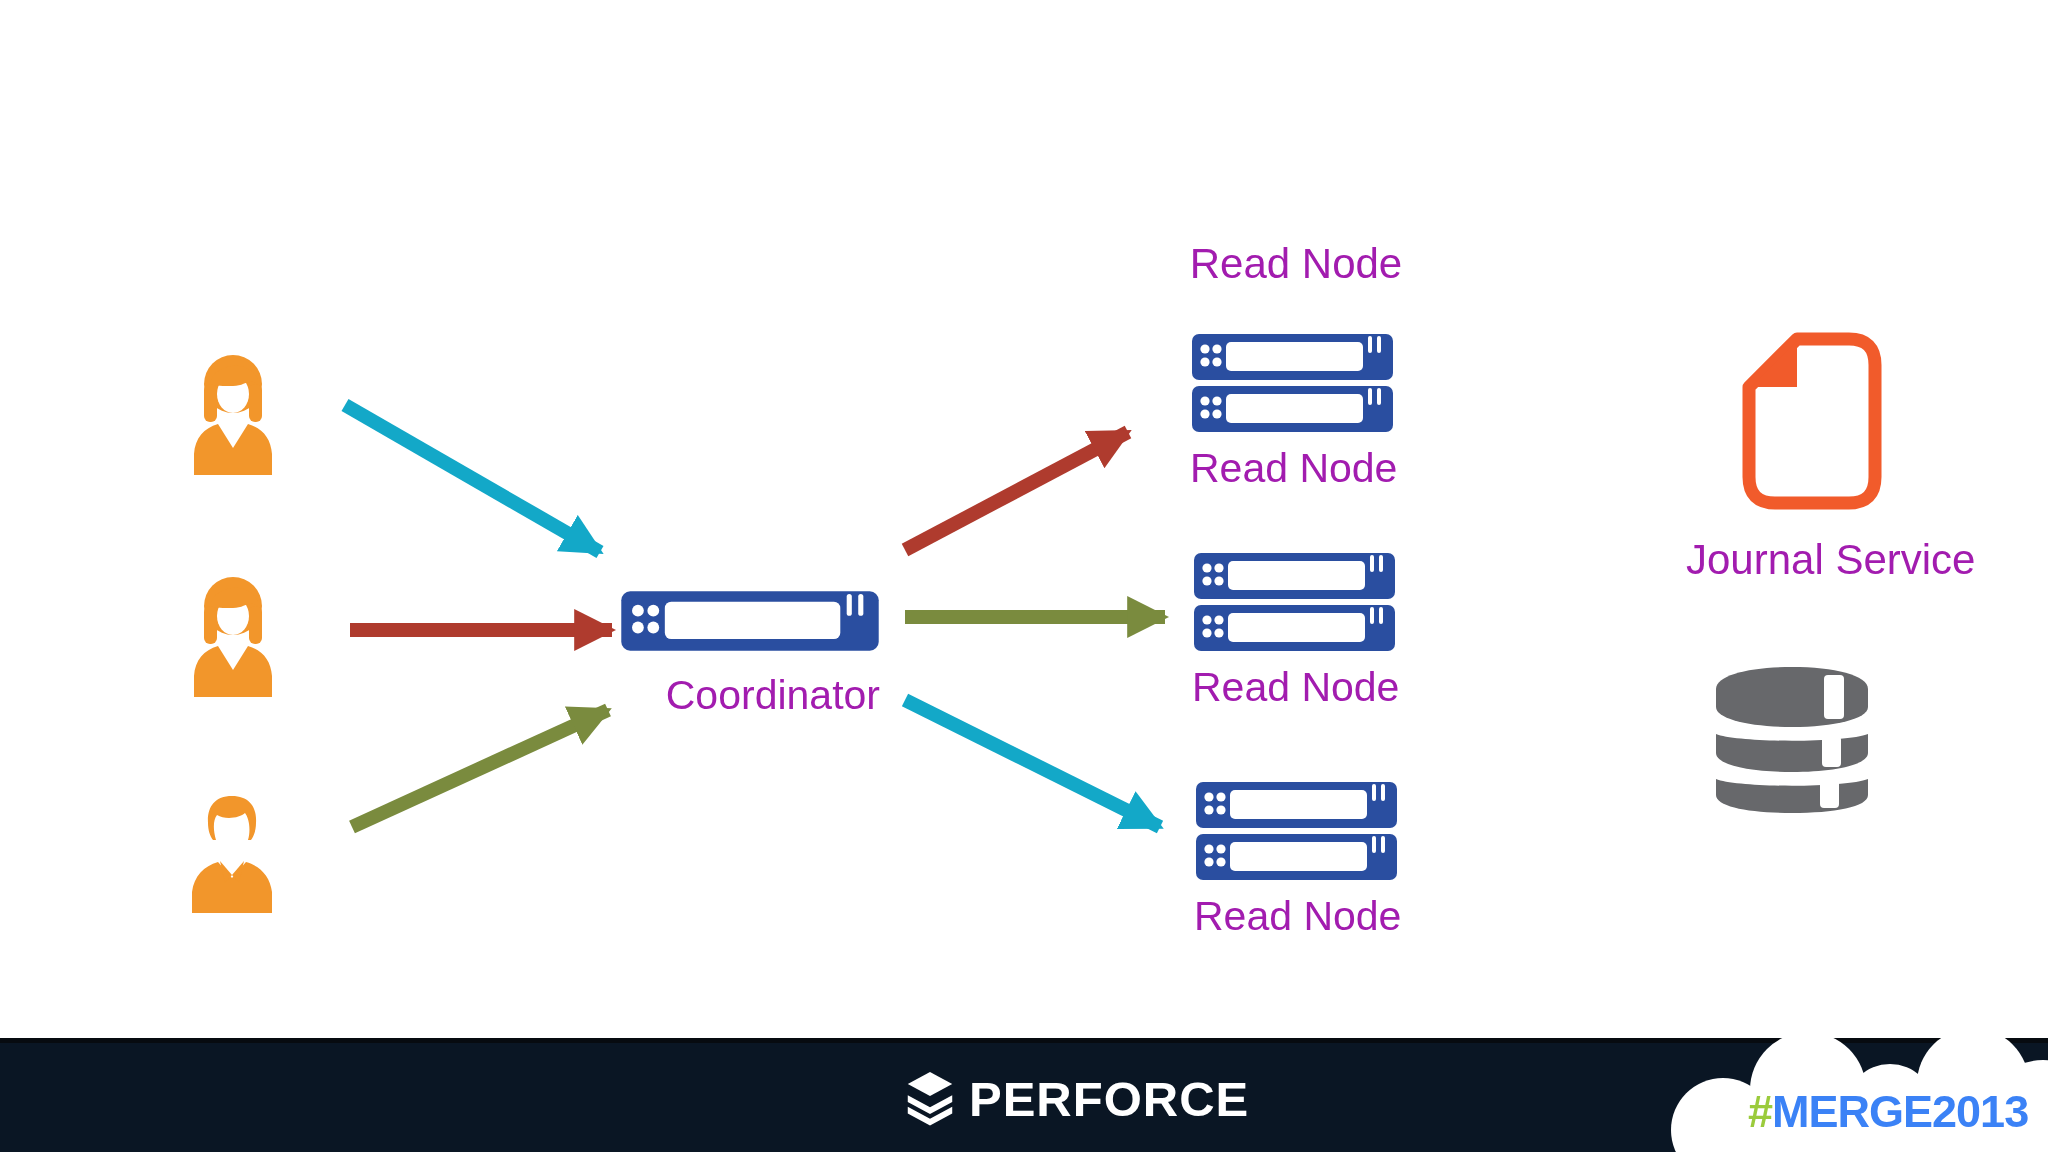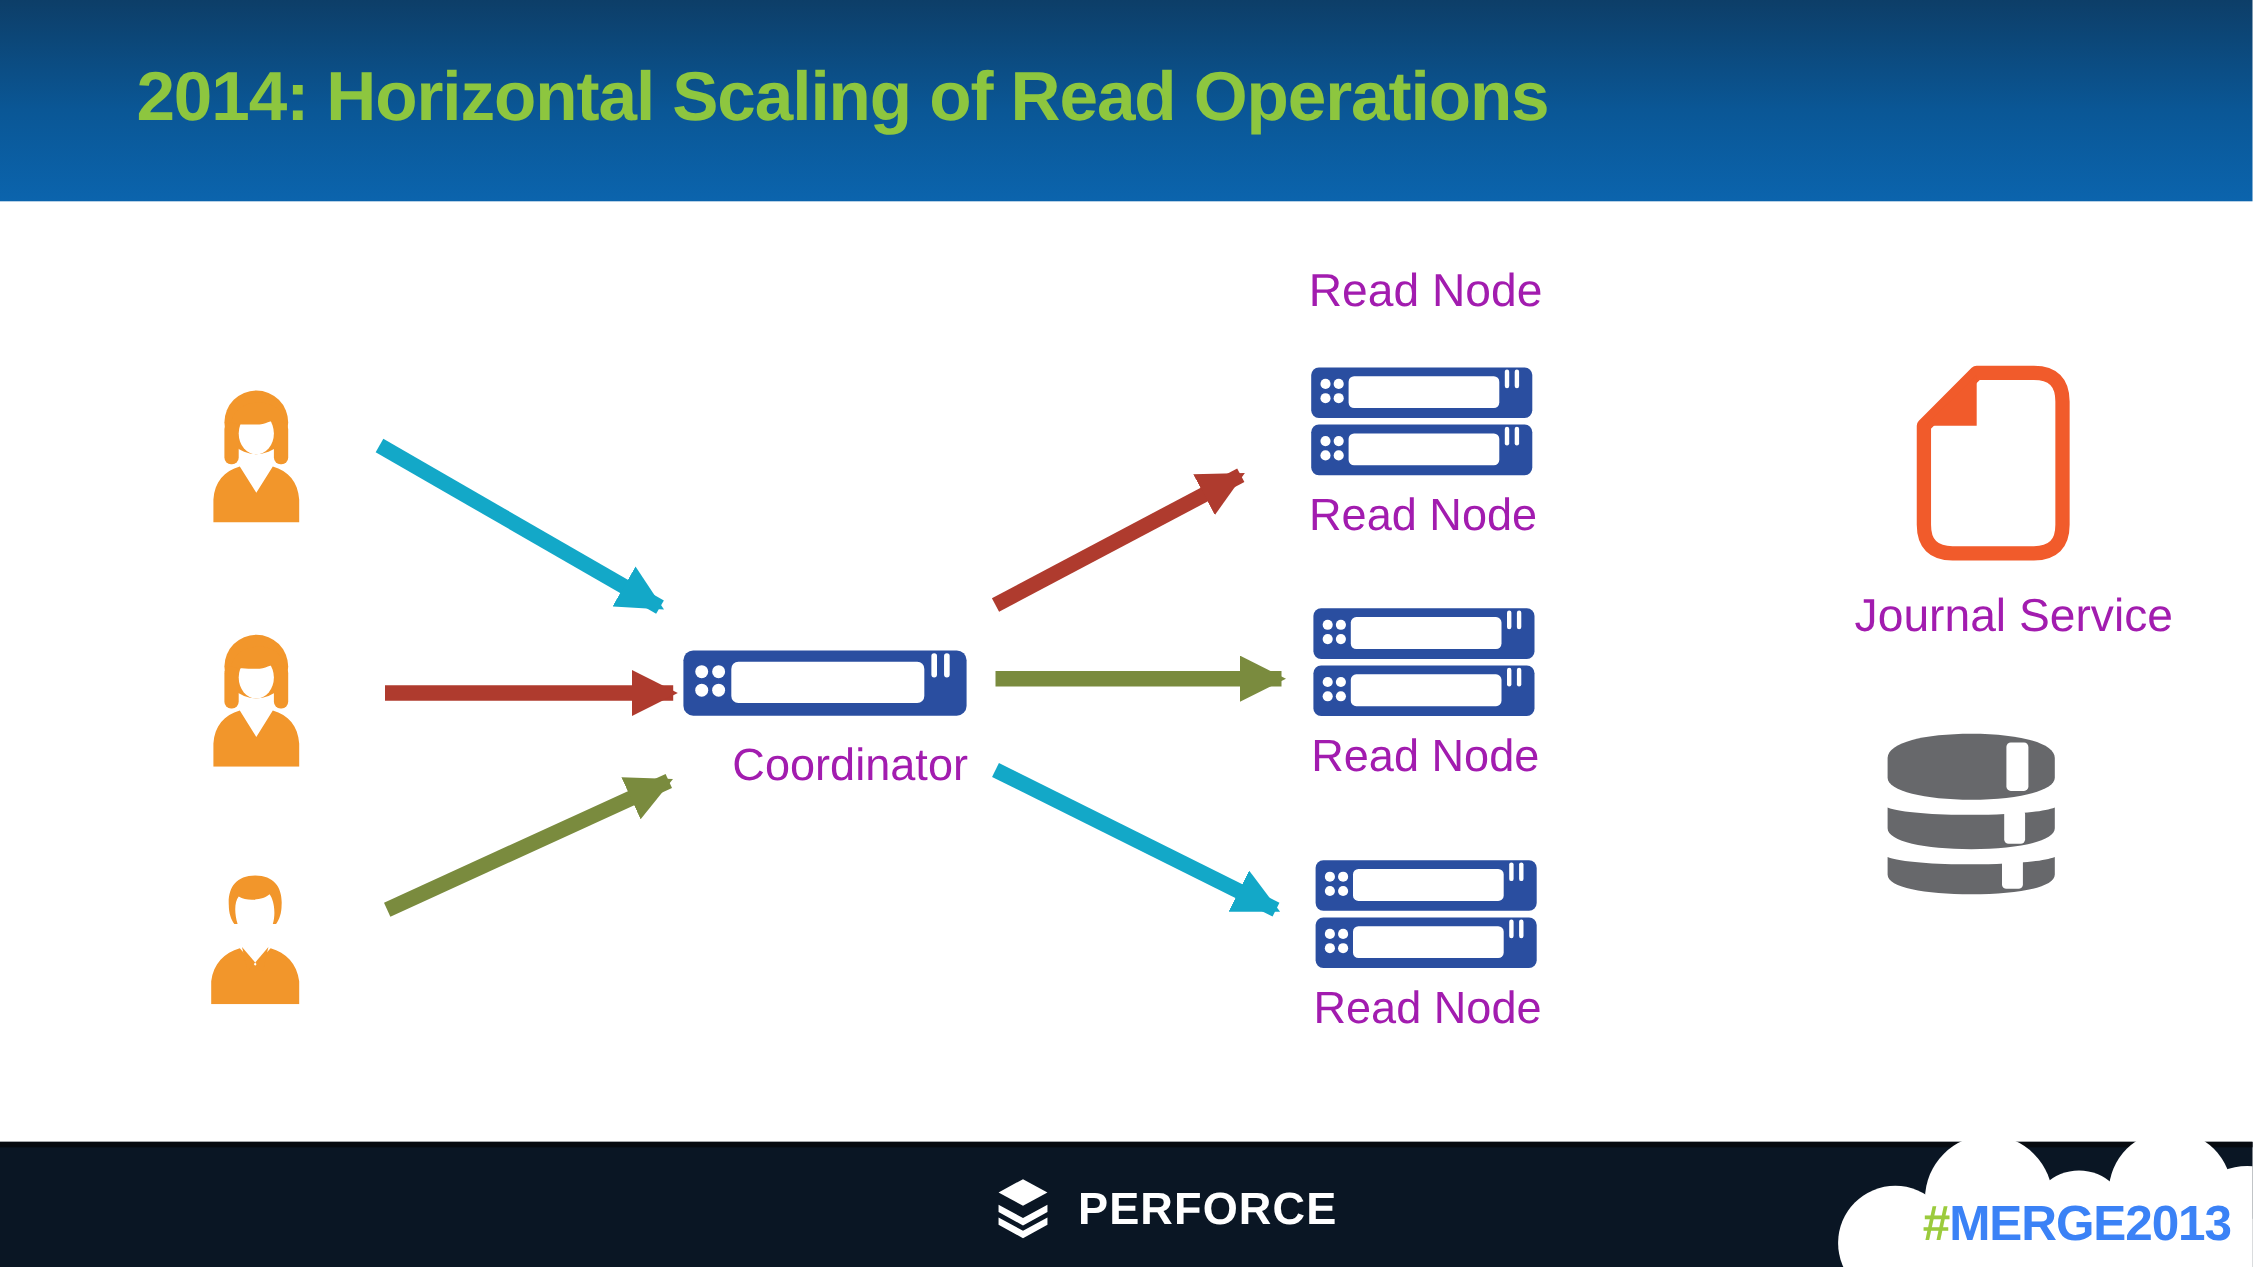--- a/index.html
+++ b/index.html
@@ -17,21 +17,21 @@
   .lbl.big{font-size:42px;}
   .lbl.med{font-size:41px;}
 
   
   .abs{position:absolute;}
 
   
   .footer{position:absolute;left:0;top:1038px;width:2048px;height:114px;
           background:#0a1624;border-top:5px solid #070b10;box-sizing:border-box;}
   .brand{position:absolute;left:903px;top:1070px;display:flex;align-items:center;}
-  .brand-text{color:#ffffff;font-size:41px;font-weight:700;letter-spacing:1px;margin-left:23px;}
+  .brand-text{color:#ffffff;font-size:49px;font-weight:700;letter-spacing:1px;margin-left:12px;}
   .cloud-text{position:absolute;left:1748px;top:1086px;font-size:45px;font-weight:700;
               letter-spacing:-1px;white-space:nowrap;}
   .cloud-text .hash{color:#9bcb3c;}
   .cloud-text .event{color:#3b82f6;}
 
   svg{display:block;}
   .hidden-defs{position:absolute;width:0;height:0;overflow:hidden;}
 </style>
 </head>
 <body>
@@ -60,23 +60,20 @@
       </symbol>
       <symbol id="sym-user-male" viewBox="0 0 100 125">
         <path d="M50,8 C32,8 25,20 26,35 C26,42 28,48 31,52 L34,52 C31,42 31,32 35,27 C43,32 58,30 63,25 C67,30 69,42 66,52 L69,52 C72,48 74,42 74,35 C75,20 68,8 50,8 Z" fill="#f2962b"></path>
         <path d="M10,125 L10,104 C12,88 22,78 36,74 L50,90 L64,74 C78,78 88,88 90,104 L90,125 Z" fill="#f2962b"></path>
         <path d="M38,73 L50,87 L43,95 Z" fill="#f2962b"></path>
         <path d="M62,73 L50,87 L57,95 Z" fill="#f2962b"></path>
       </symbol>
     </defs>
   </svg>
 
-  <div class="header">
-    <div class="title">2014: Horizontal Scaling of Read Operations</div>
-  </div>
 
   <svg class="abs" style="left:0;top:0;" width="2048" height="1152" viewBox="0 0 2048 1152">
     <defs>
       <marker id="mTeal" viewBox="0 0 10 10" refX="9" refY="5" markerWidth="3" markerHeight="3" orient="auto" markerUnits="strokeWidth">
           <path d="M0,0 L10,5 L0,10 Z" fill="#13a8c8"></path>
         </marker>
       <marker id="mRed" viewBox="0 0 10 10" refX="9" refY="5" markerWidth="3" markerHeight="3" orient="auto" markerUnits="strokeWidth">
           <path d="M0,0 L10,5 L0,10 Z" fill="#af3b2e"></path>
         </marker>
       <marker id="mOlive" viewBox="0 0 10 10" refX="9" refY="5" markerWidth="3" markerHeight="3" orient="auto" markerUnits="strokeWidth">

